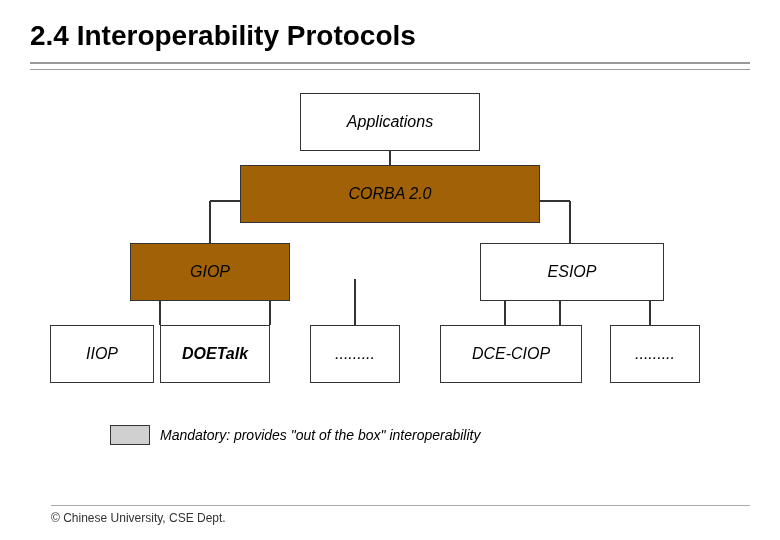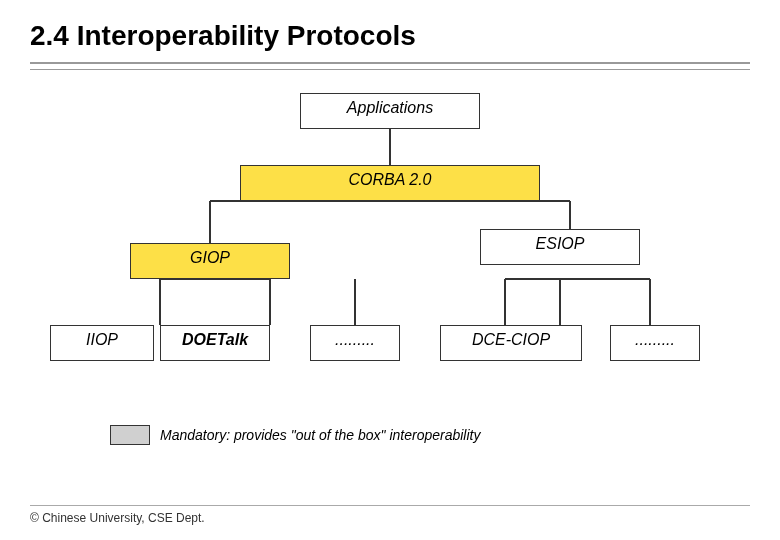--- a/index.html
+++ b/index.html
@@ -79,41 +79,42 @@
     }
 
     .footer {
       display: flex;
       justify-content: space-between;
       font-size: 12px;
       color: #333;
       border-top: 1px solid #aaa;
       padding-top: 5px;
       margin-top: 5px;
+      margin-left: 21px;
     }
 
     
     .diagram-container {
       position: relative;
       width: 740px;
       height: 330px;
       margin: 0 auto;
     }
 
     .node {
       position: absolute;
       border: 1.5px solid #333;
-      padding: 5px 12px;
+      padding: 19px 12px;
       font-size: 16px;
       font-style: italic;
       text-align: center;
       background: #fff;
     }
     .node.shaded {
-      background: #fde047;
+      background: #a16207;
     }
   </style>
 </head>
 <body>
 
 <div class="slide">
   <div class="title">2.4 Interoperability Protocols</div>
   <hr class="divider">
   <hr class="divider2">
 
@@ -130,21 +131,21 @@
           <line x1="530" y1="194" x2="530" y2="240" stroke="#333" stroke-width="2"></line>
           <line x1="475" y1="194" x2="620" y2="194" stroke="#333" stroke-width="2"></line>
           <line x1="475" y1="194" x2="475" y2="240" stroke="#333" stroke-width="2"></line>
           <line x1="620" y1="194" x2="620" y2="240" stroke="#333" stroke-width="2"></line>
           <line x1="325" y1="194" x2="325" y2="240" stroke="#333" stroke-width="2"></line>
         </svg>
       <div id="nodes-container">
           <div class="node" style="left: 270px; top: 8px; width: 180px; min-height: 36px;">Applications</div>
           <div class="node shaded" style="left: 210px; top: 80px; width: 300px; min-height: 36px;">CORBA 2.0</div>
           <div class="node shaded" style="left: 100px; top: 158px; width: 160px; min-height: 36px;">GIOP</div>
-          <div class="node" style="left: 450px; top: 144px; width: 160px; min-height: 36px;">ESIOP</div>
+          <div class="node" style="left: 450px; top: 158px; width: 184px; min-height: 36px;">ESIOP</div>
           <div class="node" style="left: 20px; top: 240px; width: 104px; min-height: 36px;">IIOP</div>
           <div class="node" style="left: 130px; top: 240px; width: 110px; min-height: 36px; font-weight: bold;">DOETalk</div>
           <div class="node" style="left: 280px; top: 240px; width: 90px; min-height: 36px;">.........</div>
           <div class="node" style="left: 410px; top: 240px; width: 142px; min-height: 36px;">DCE-CIOP</div>
           <div class="node" style="left: 580px; top: 240px; width: 90px; min-height: 36px;">.........</div>
         </div>
     </div>
 
     <div class="legend-area">
       <div class="legend-box"></div>

